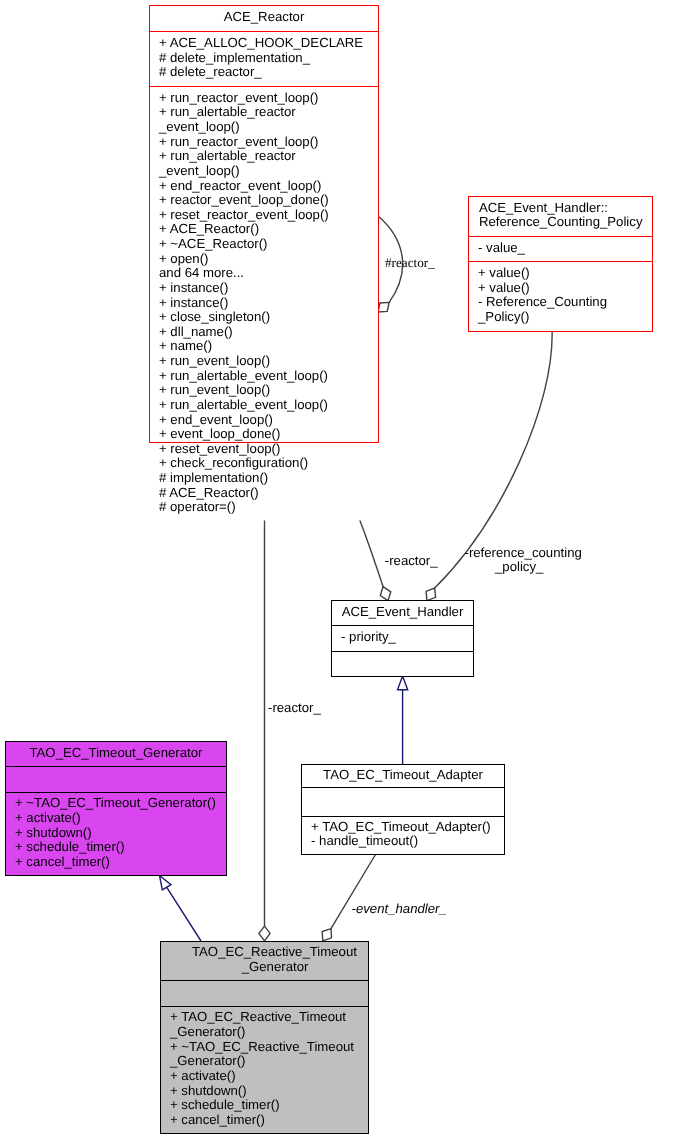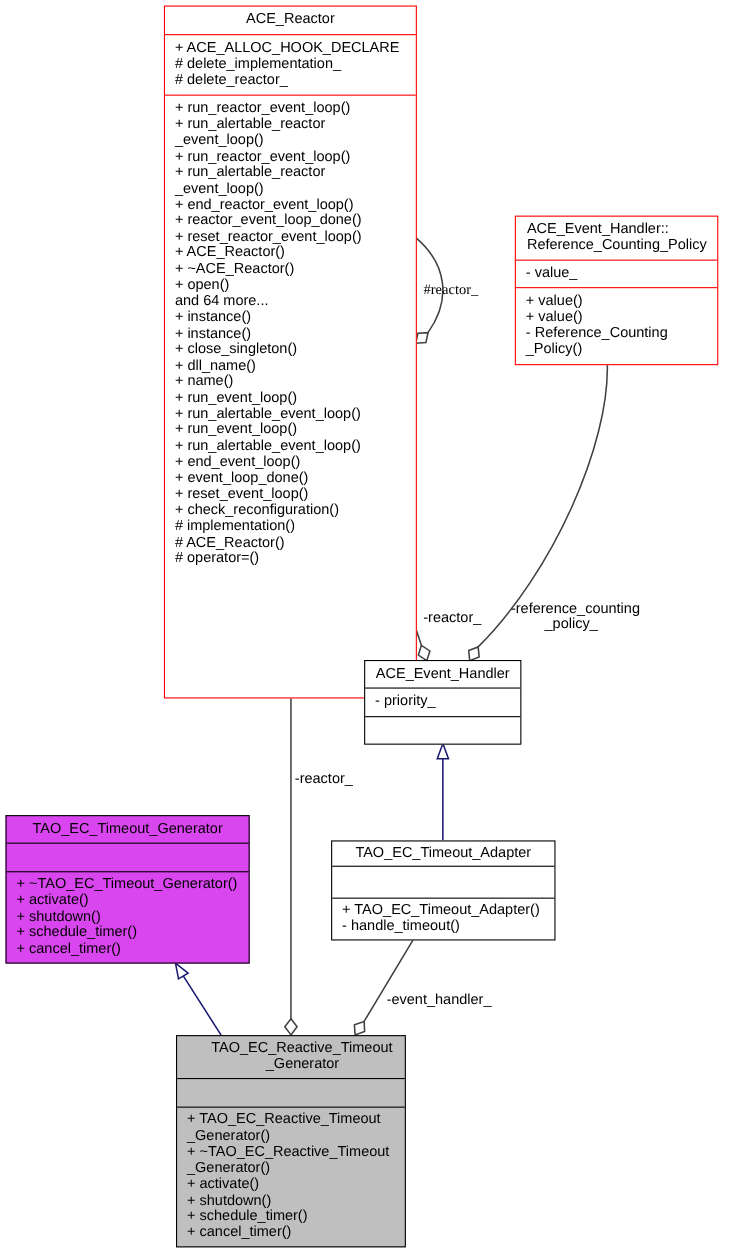--- a/index.html
+++ b/index.html
@@ -57,21 +57,21 @@
     <g>
       <path d="M402.6,689.7 L402.6,764"></path>
       <polygon points="402.6,676.0 407.7,689.7 397.5,689.7" fill="#ffffff"></polygon>
     </g>
     <g>
       <path d="M166.6,887.2 L201.0,941"></path>
       <polygon points="159.5,875.5 171.0,884.6 162.3,889.9" fill="#ffffff"></polygon>
     </g>
   </g>
 </svg>
-<div class="uml-class" style="left:149px;top:5px;width:230px;height:630px;background:#ffffff;border-color:#ff0000;">
+<div class="uml-class" style="left:149px;top:5px;width:230px;height:438px;background:#ffffff;border-color:#ff0000;">
  <div class="compartment cls-title" style="height:25px;border-color:#ff0000;">
   <div class="inner">
    <div class="row">ACE_Reactor</div>
   </div>
  </div>
  <div class="compartment cls-body" style="height:55px;border-color:#ff0000;">
   <div class="inner">
    <div class="row">+ ACE_ALLOC_HOOK_DECLARE</div>
    <div class="row"># delete_implementation_</div>
    <div class="row"># delete_reactor_</div>
@@ -215,16 +215,16 @@
 <div class="edge-label" style="left:384.8px;top:553.5px;">
   <div class="row">-reactor_</div>
 </div>
 <div class="edge-label" style="left:464.5px;top:545.5px;">
   <div class="row">-reference_counting</div>
   <div class="row" style="padding-left:30.5px;"><span>_policy_</span></div>
 </div>
 <div class="edge-label" style="left:268px;top:701px;">
   <div class="row">-reactor_</div>
 </div>
-<div class="edge-label" style="left:351.5px;top:901.5px;">
+<div class="edge-label" style="left:351.5px;top:901.5px;font-style:italic;">
   <div class="row">-event_handler_</div>
 </div>
 </div>
 
 </body></html>

